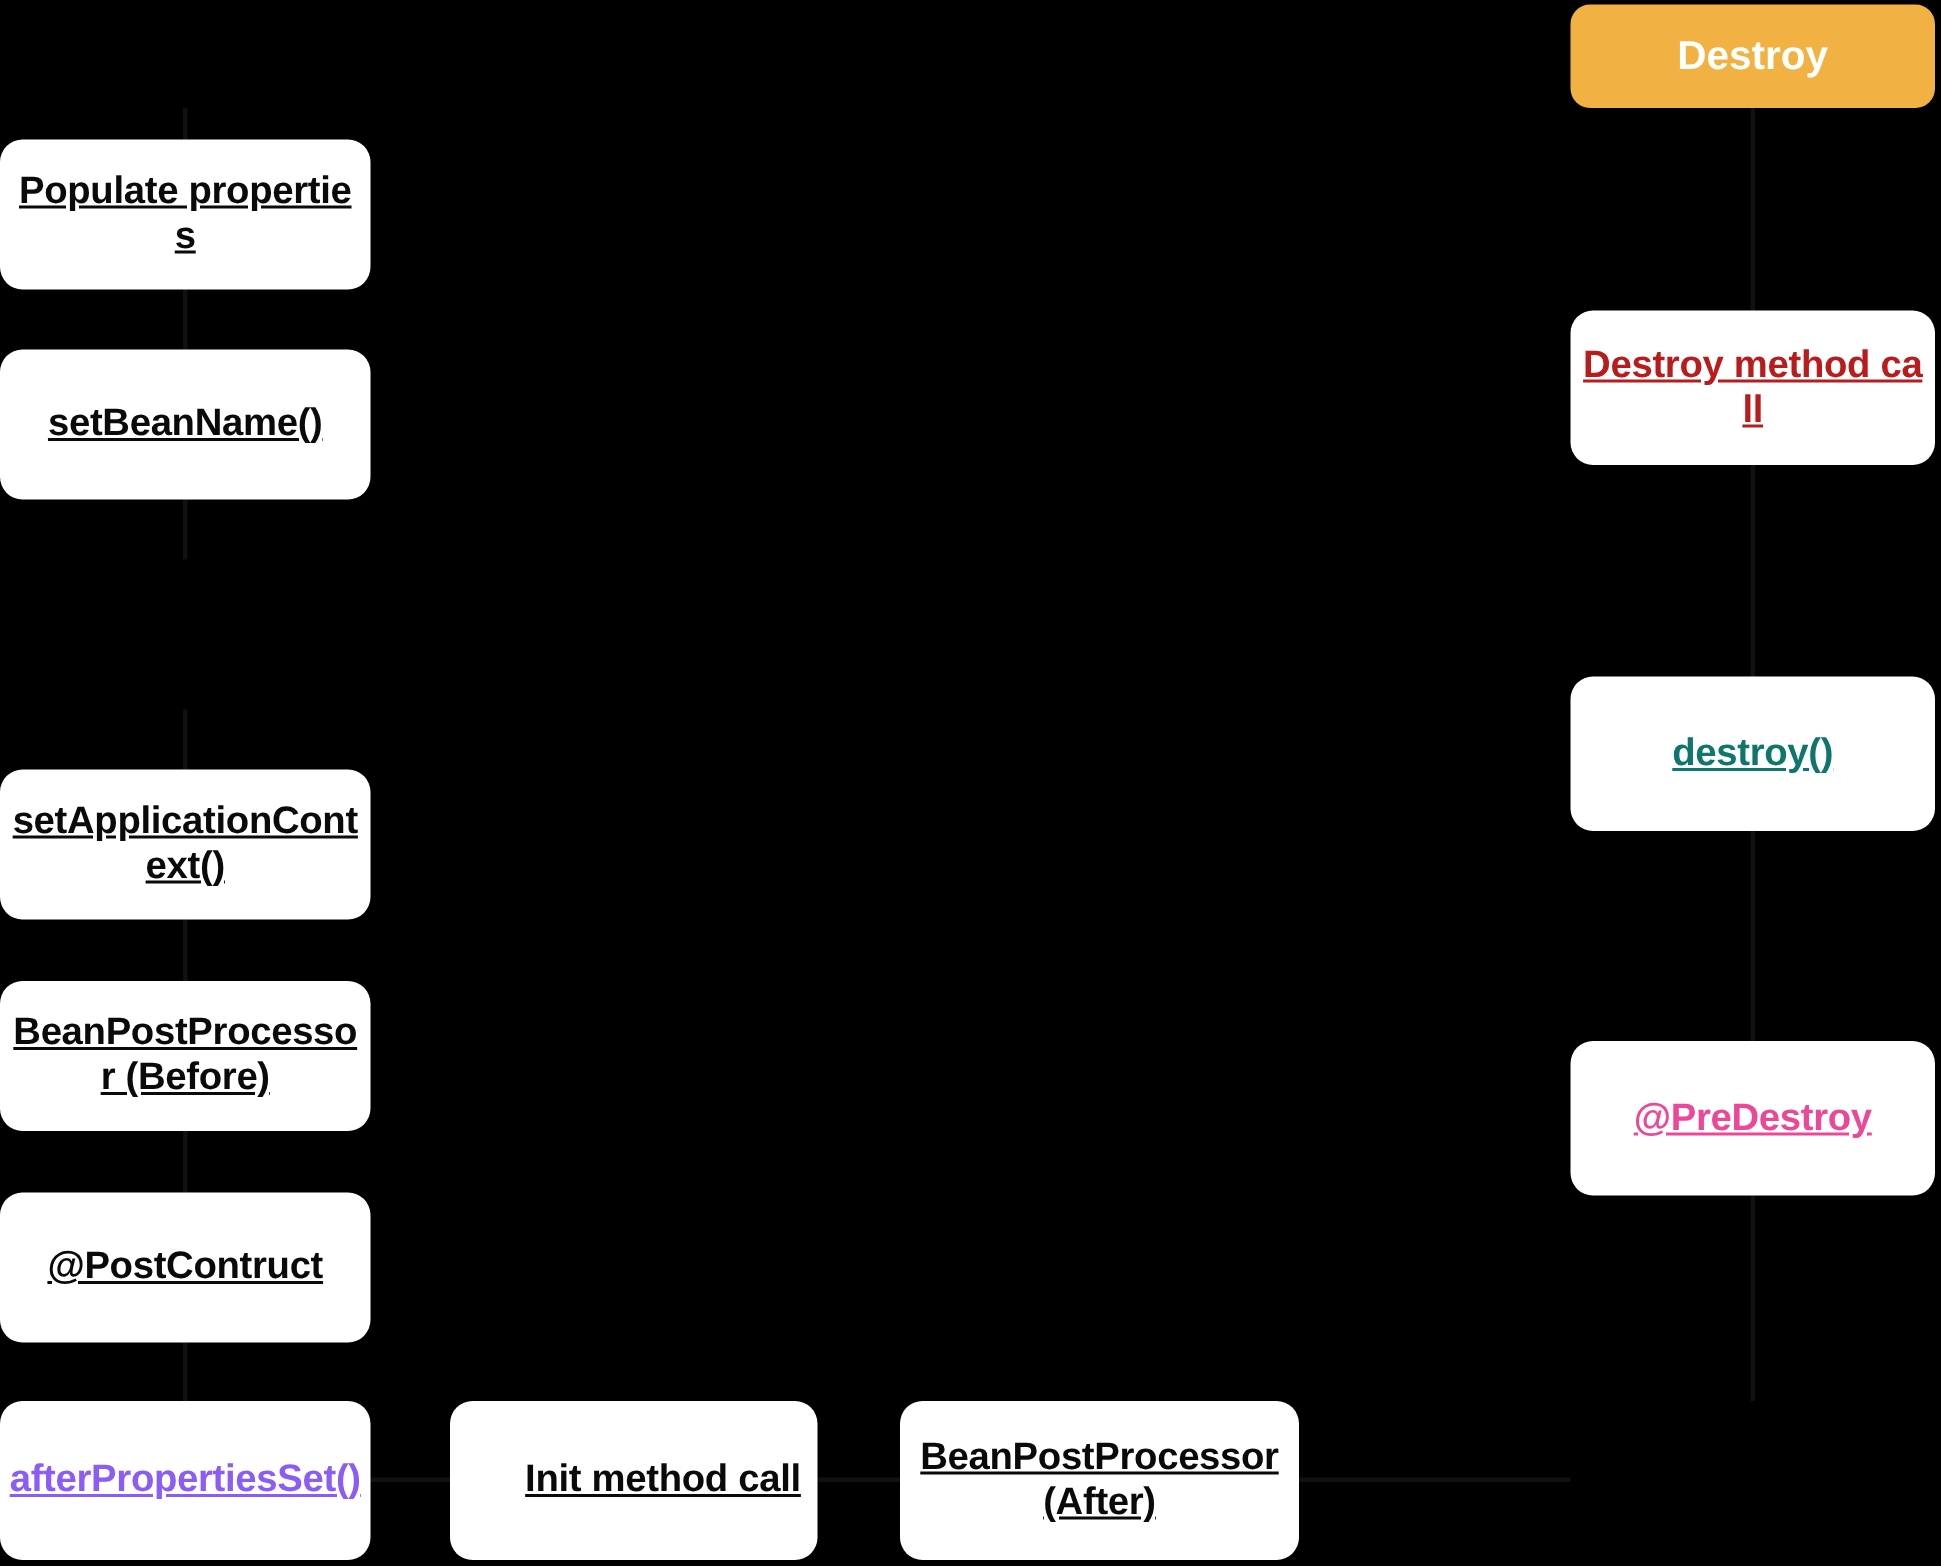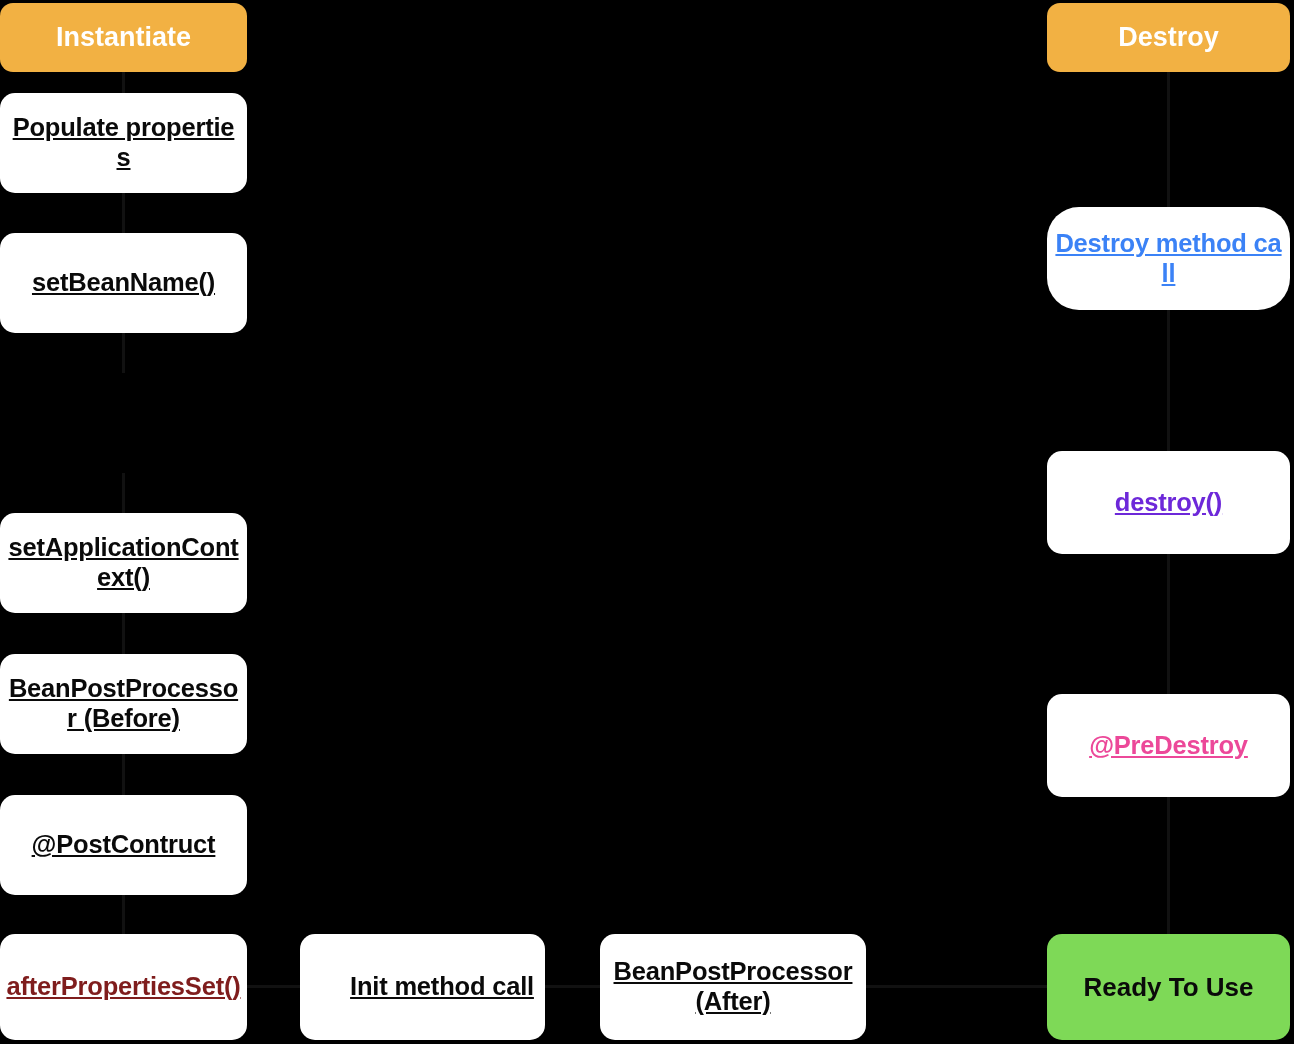--- a/index.html
+++ b/index.html
@@ -111,23 +111,20 @@
   <div class="connector" style="left:122px; top:333px; width:3px; height:40px;"></div>
   <div class="connector" style="left:122px; top:473px; width:3px; height:41px;"></div>
   <div class="connector" style="left:122px; top:613px; width:3px; height:41px;"></div>
   <div class="connector" style="left:122px; top:754px; width:3px; height:41px;"></div>
   <div class="connector" style="left:122px; top:895px; width:3px; height:39px;"></div>
 
   <div class="connector" style="left:247px; top:985px; width:53px; height:3px;"></div>
   <div class="connector" style="left:545px; top:985px; width:55px; height:3px;"></div>
   <div class="connector" style="left:843px; top:985px; width:204px; height:3px;"></div>
 
-  <div class="node header col-left row-head" style="background: rgb(242, 177, 67); color: rgb(255, 255, 255);">
-    <span class="node-label">Instantiate</span>
-  </div>
 
   <div class="node step col-left row-1" style="background: rgb(255, 255, 255); color: rgb(10, 10, 10);">
     <span class="node-label">Populate properties</span>
   </div>
 
   <div class="node step col-left row-2" style="background: rgb(255, 255, 255); color: rgb(10, 10, 10); align-items: center;">
     <span class="node-label">setBeanName()</span>
   </div>
 
 
@@ -136,45 +133,42 @@
   </div>
 
   <div class="node step col-left row-5" style="background: rgb(255, 255, 255); color: rgb(10, 10, 10);">
     <span class="node-label">BeanPostProcessor (Before)</span>
   </div>
 
   <div class="node step col-left row-6" style="background: rgb(255, 255, 255); color: rgb(10, 10, 10);">
     <span class="node-label">@PostContruct</span>
   </div>
 
-  <div class="node step col-left row-7" style="background: rgb(255, 255, 255); color: #7f1d1d; justify-content: center;">
+  <div class="node step col-left row-7" style="background: rgb(255, 255, 255); color: #8b5cf6; justify-content: center;">
     <span class="node-label">afterPropertiesSet()</span>
   </div>
 
   <div class="node step col-mid1 row-7" style="background: rgb(255, 255, 255); color: rgb(10, 10, 10); padding-left: 45px;">
     <span class="node-label">Init method call</span>
   </div>
 
   <div class="node step col-mid2 row-7" style="background: rgb(255, 255, 255); color: rgb(10, 10, 10);">
     <span class="node-label">BeanPostProcessor (After)</span>
   </div>
 
   <div class="node header col-right row-head" style="background: rgb(242, 177, 67); color: rgb(255, 255, 255);">
     <span class="node-label">Destroy</span>
   </div>
 
-  <div class="node step col-right row-r2" style="background: rgb(255, 255, 255); color: #3b82f6; border-radius: 32px;">
+  <div class="node step col-right row-r2" style="background: rgb(255, 255, 255); color: #b91c1c;">
     <span class="node-label">Destroy method call</span>
   </div>
 
-  <div class="node step col-right row-r4" style="background: rgb(255, 255, 255); color: #6d28d9;">
+  <div class="node step col-right row-r4" style="background: rgb(255, 255, 255); color: #0f766e;">
     <span class="node-label">destroy()</span>
   </div>
 
   <div class="node step col-right row-r6" style="background: rgb(255, 255, 255); color: #ec4899;">
     <span class="node-label">@PreDestroy</span>
   </div>
 
-  <div class="node ready col-right row-7" style="background: rgb(126, 217, 87); color: rgb(10, 10, 10);">
-    <span class="node-label">Ready To Use</span>
-  </div>
 
 </div>
 
 </body></html>

